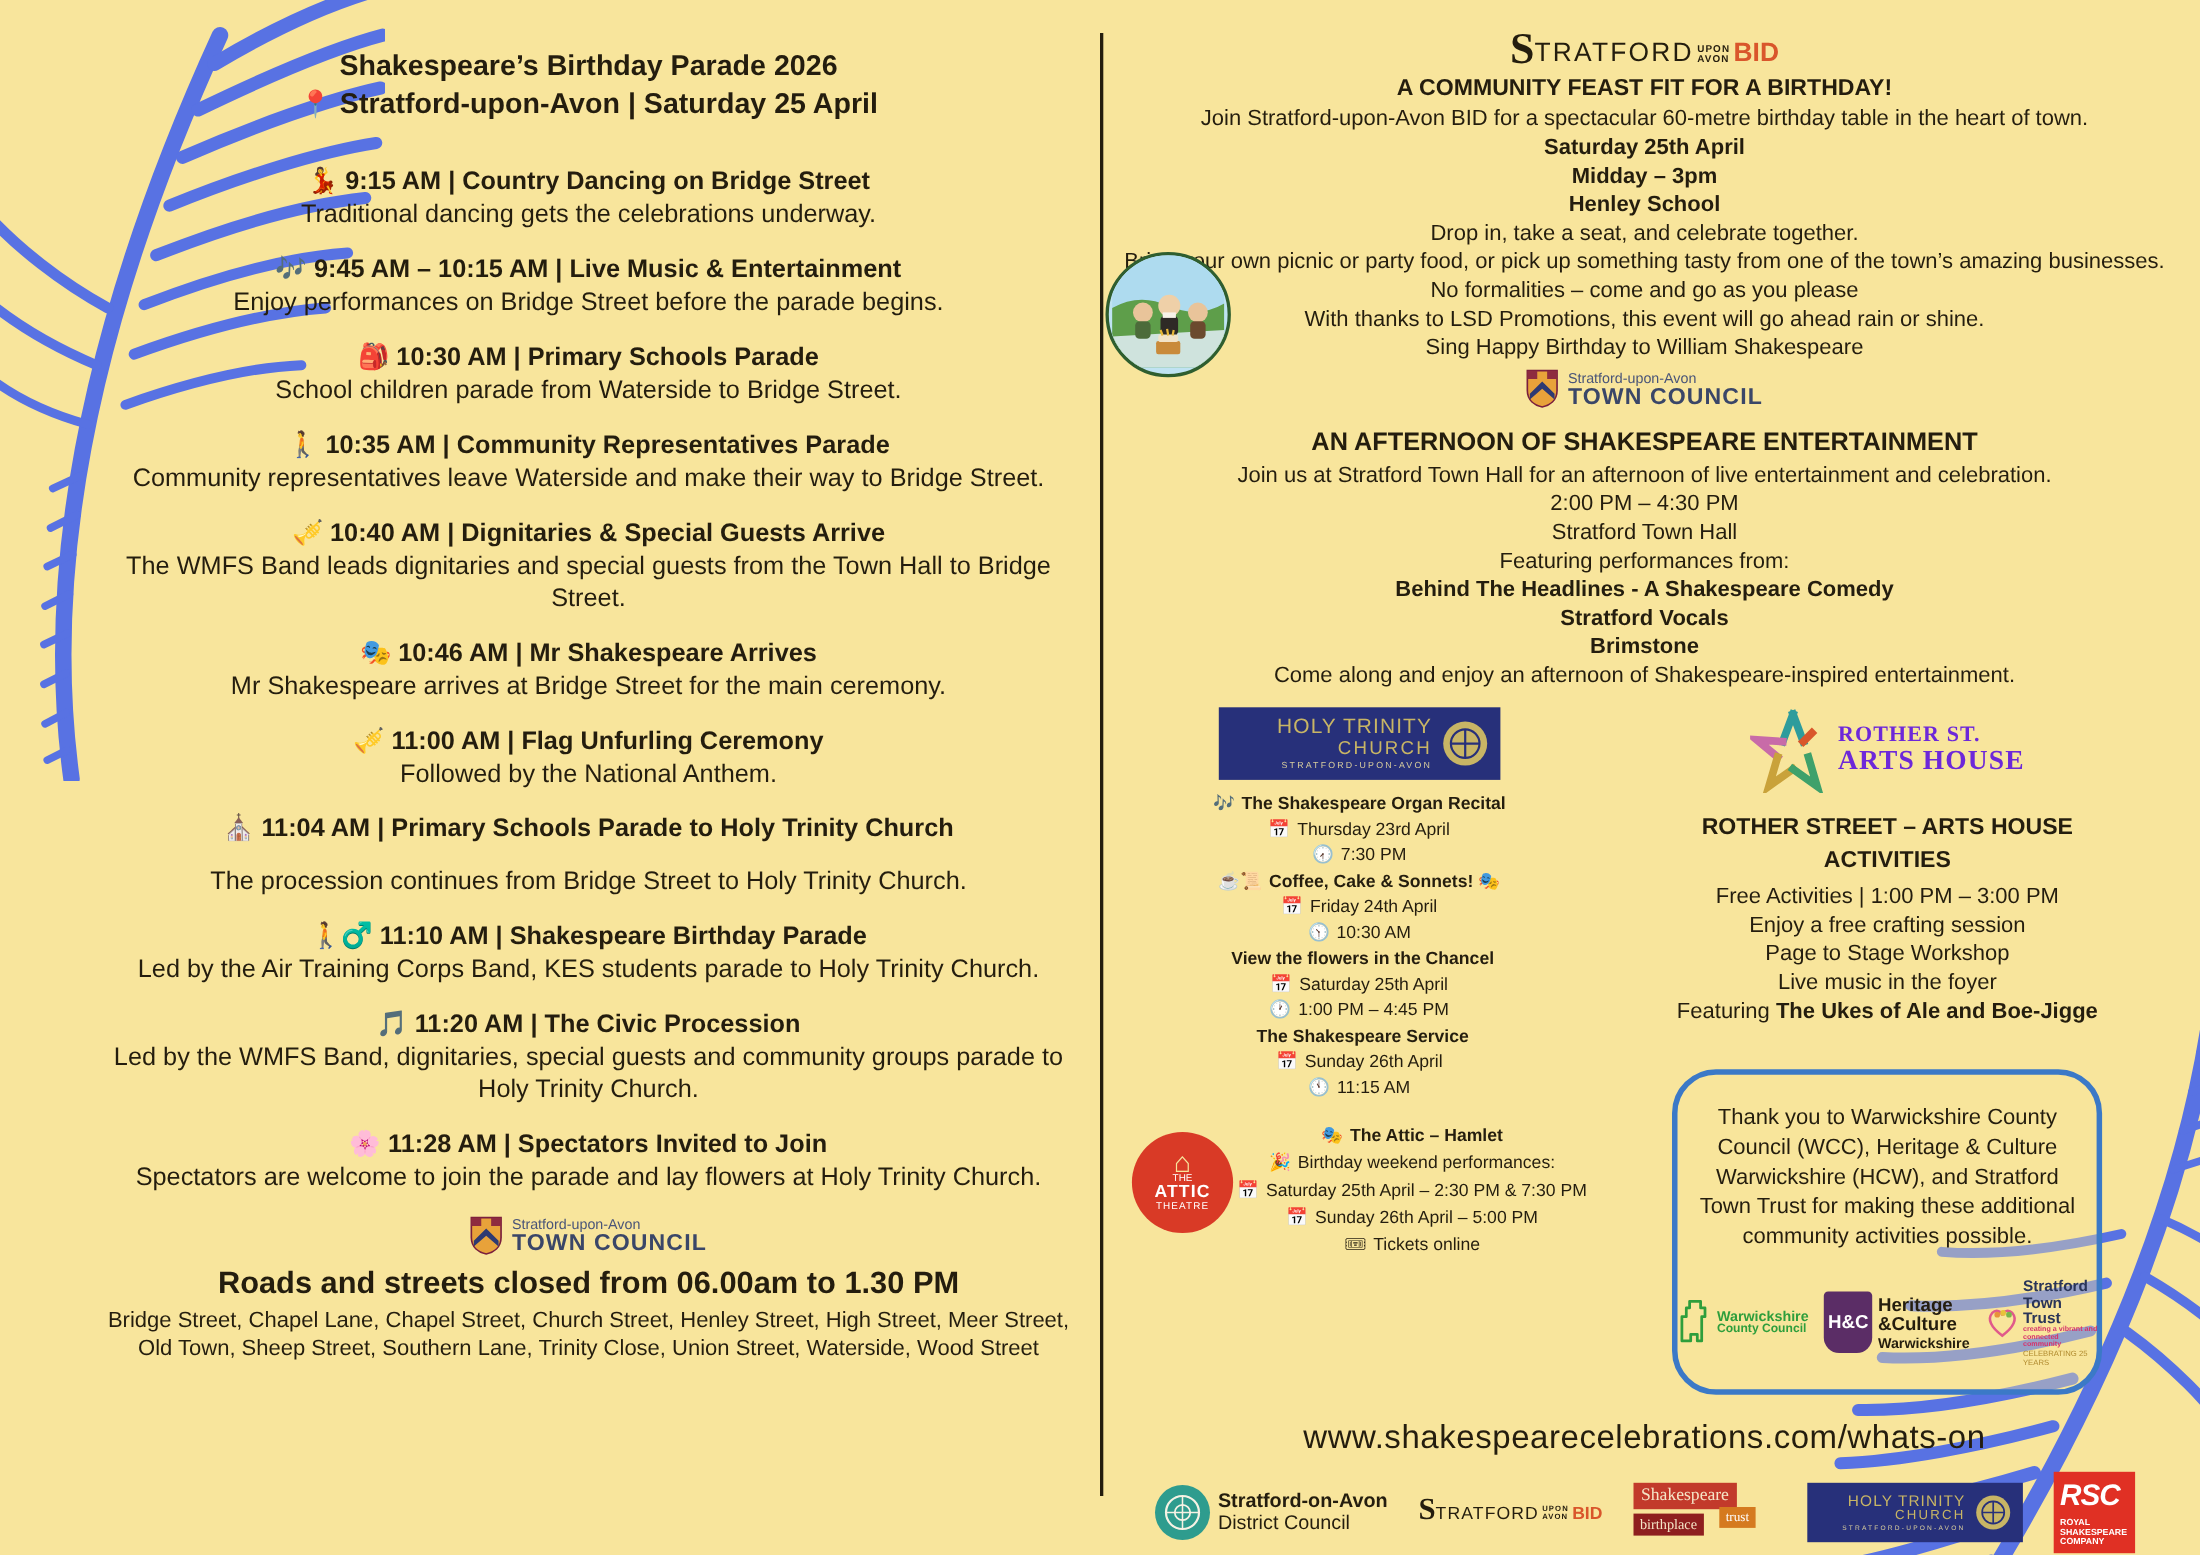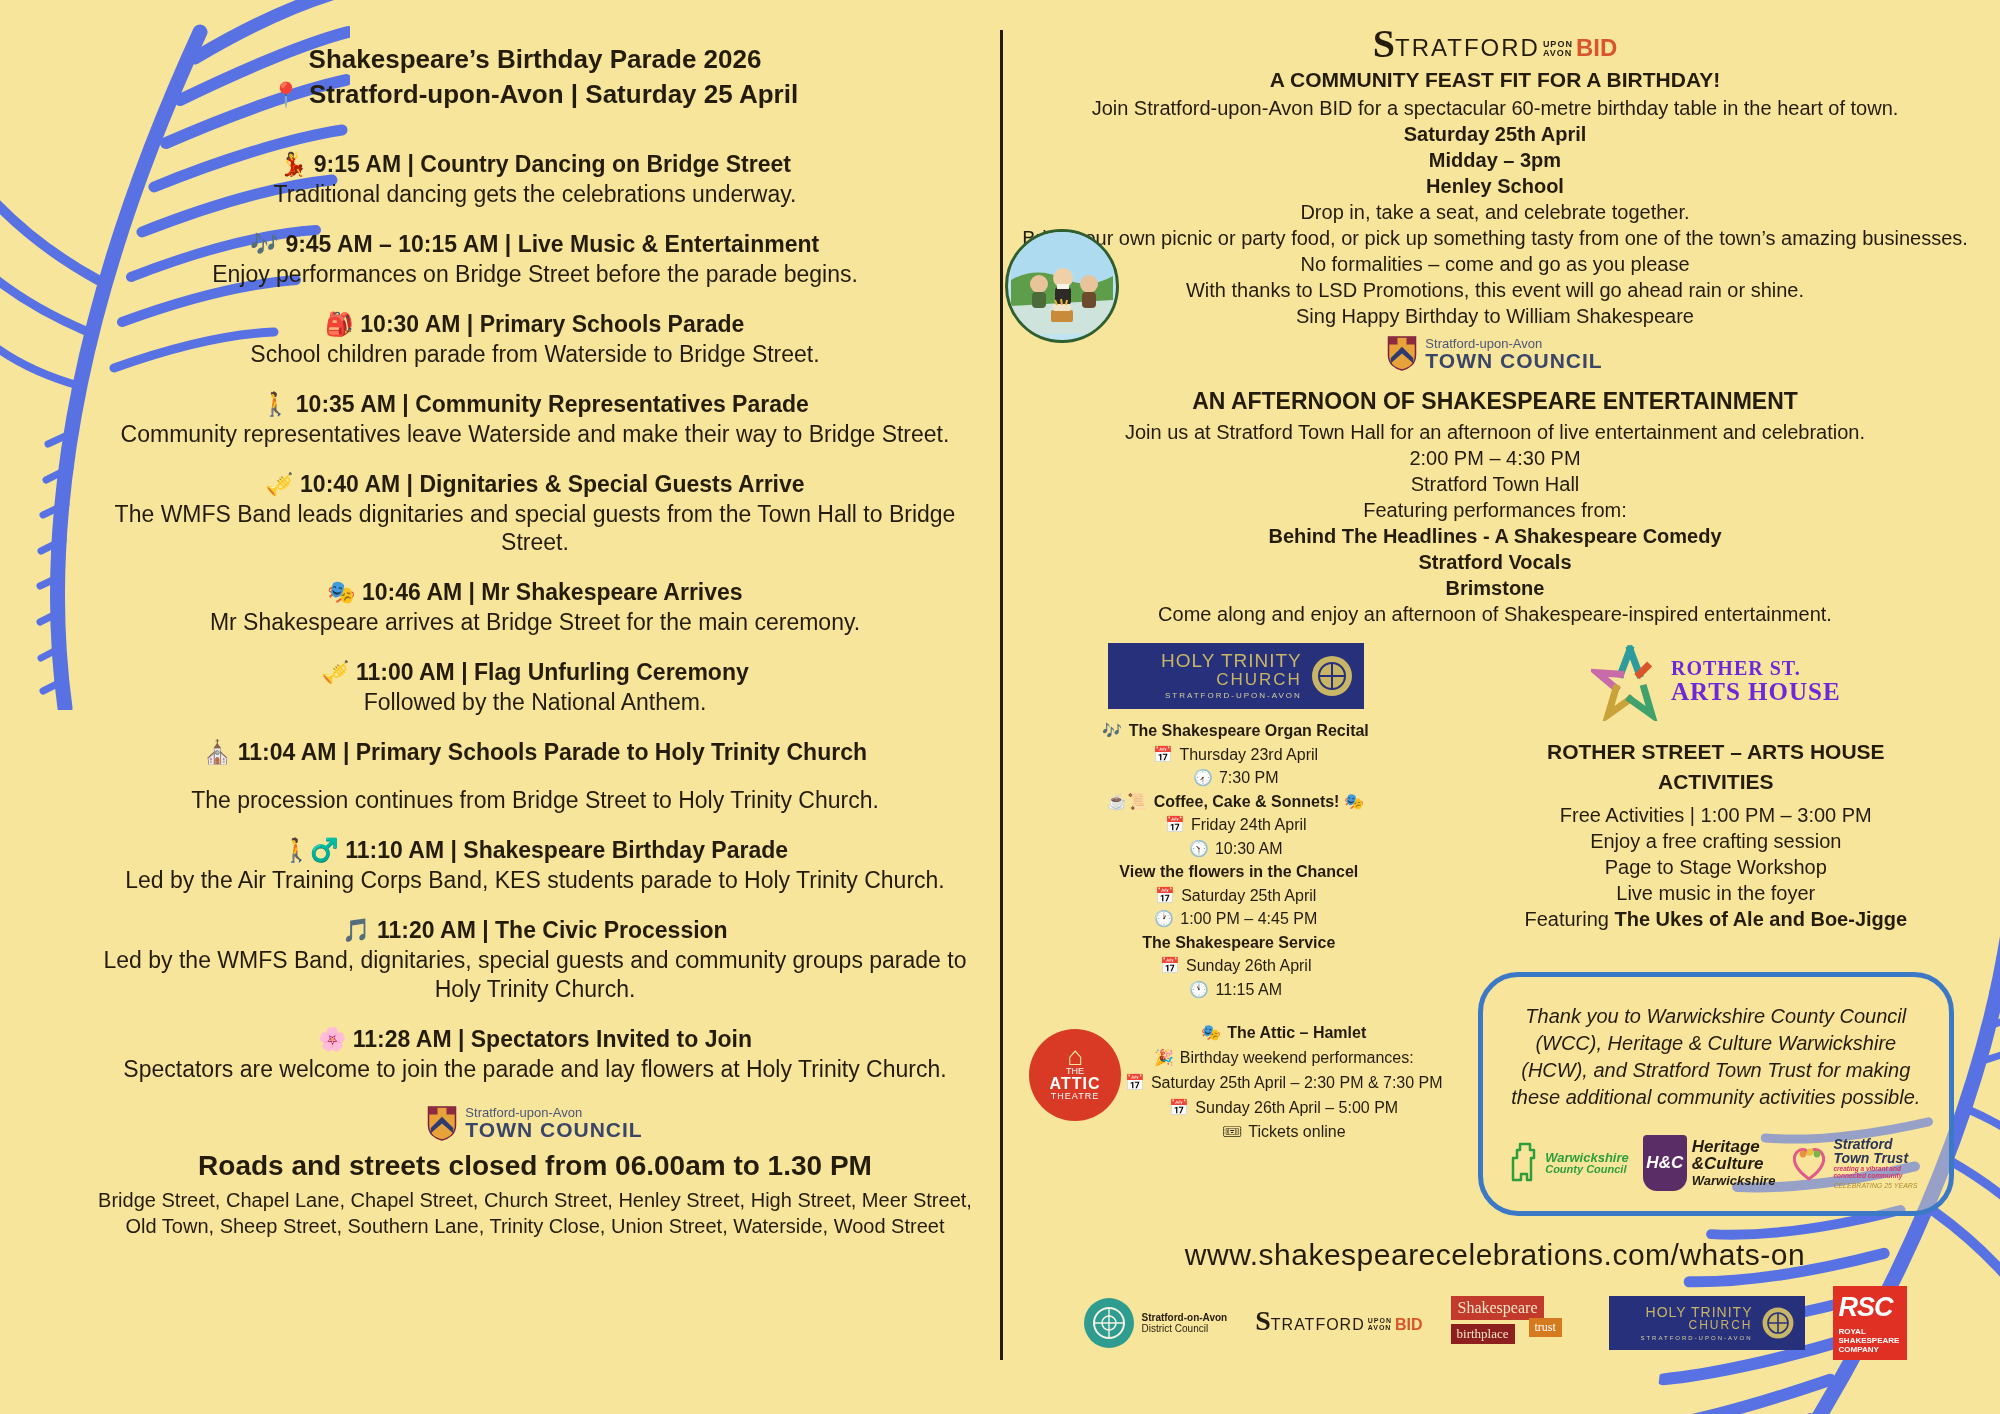--- a/index.html
+++ b/index.html
@@ -61,22 +61,22 @@
   .attic-l3{font-size:9px;letter-spacing:1px;}
   .attic-lines{margin-left:96px;}
   .attic-lines .cl-line{line-height:1.3;}
 
   .rother-logo{display:flex;align-items:center;justify-content:center;gap:2px;margin-bottom:16px;}
   .rother-text{text-align:left;line-height:1.05;color:#6d28d9;font-family:"Liberation Serif",serif;}
   .rother-l1{font-size:20px;font-weight:bold;letter-spacing:1px;}
   .rother-l2{font-size:25px;font-weight:bold;letter-spacing:1px;}
   .rother-title{font-size:21px;font-weight:800;line-height:1.45;margin-bottom:4px;}
 
-  .thanks-box{width:476px;border:5px solid #3B79C7;border-radius:40px;margin:40px auto 0;
-              padding:26px 18px 20px;box-sizing:border-box;background:rgba(248,229,156,.4);font-style:italic;}
+  .thanks-box{width:391px;border:5px solid #3B79C7;border-radius:40px;margin:40px auto 0;
+              padding:26px 18px 20px;box-sizing:border-box;background:rgba(248,229,156,.4);}
   .thanks-text{font-size:20px;line-height:1.35;}
   .thanks-logos{display:flex;align-items:center;justify-content:center;gap:14px;margin-top:24px;}
   .wcc{display:flex;align-items:center;gap:3px;}
   .wcc-text{text-align:left;line-height:1;color:#2E9E3C;font-weight:bold;}
   .wcc-l1{font-size:13px;}
   .wcc-l2{font-size:11px;}
   .hc{display:flex;align-items:center;gap:5px;}
   .hc-badge{width:44px;height:56px;background:#5B2D66;color:#fff;display:flex;align-items:center;justify-content:center;
             font-size:17px;font-weight:bold;border-radius:4px 4px 14px 14px;}
   .hc-text{text-align:left;line-height:1;color:#241D0E;}
@@ -84,21 +84,21 @@
   .hc-l3{font-size:13px;font-weight:bold;margin-top:2px;}
   .stt{display:flex;align-items:center;gap:4px;}
   .stt-text{text-align:left;line-height:1.05;}
   .stt-l1,.stt-l2{font-size:14px;font-weight:bold;color:#2A3558;}
   .stt-l3{font-size:6.5px;color:#D6336C;font-weight:bold;max-width:90px;}
   .stt-l4{font-size:7px;color:#B08A2E;margin-top:2px;}
 
   .url-line{font-size:30px;margin-top:22px;letter-spacing:0.5px;}
   .logos-row{display:flex;align-items:center;justify-content:center;gap:28px;margin-top:14px;}
   .dc{display:flex;align-items:center;gap:6px;}
-  .dc-text{text-align:left;line-height:1.1;font-size:10px;}
+  .dc-text{text-align:left;line-height:1.1;font-size:18px;}
   .dc-l1{font-weight:bold;}
   .bid-logo.small .bid-s{font-size:28px;}
   .bid-logo.small .bid-tratford{font-size:16px;letter-spacing:1px;padding-bottom:2px;}
   .bid-logo.small .bid-stack{font-size:7px;padding-bottom:4px;}
   .bid-logo.small .bid-bid{font-size:16px;padding-bottom:2px;}
   .sbt{position:relative;width:130px;height:58px;font-family:"Liberation Serif",serif;}
   .sbt-b1{position:absolute;left:0;top:2px;background:#C23A2B;color:#F5E6C8;font-size:16px;padding:3px 7px;}
   .sbt-b2{position:absolute;left:0;top:30px;background:#8E1F1F;color:#F5E6C8;font-size:13px;padding:2px 6px;}
   .sbt-b3{position:absolute;left:78px;top:24px;background:#D57A1F;color:#fff;font-size:12px;padding:2px 6px;}
   .htc-box.small{width:196px;height:54px;margin:0;}

